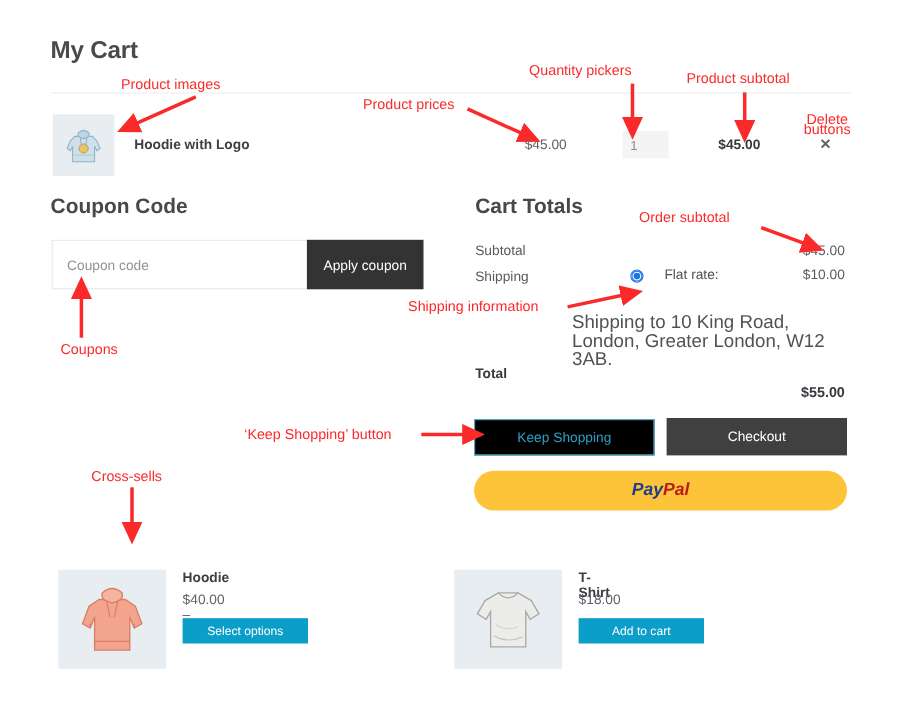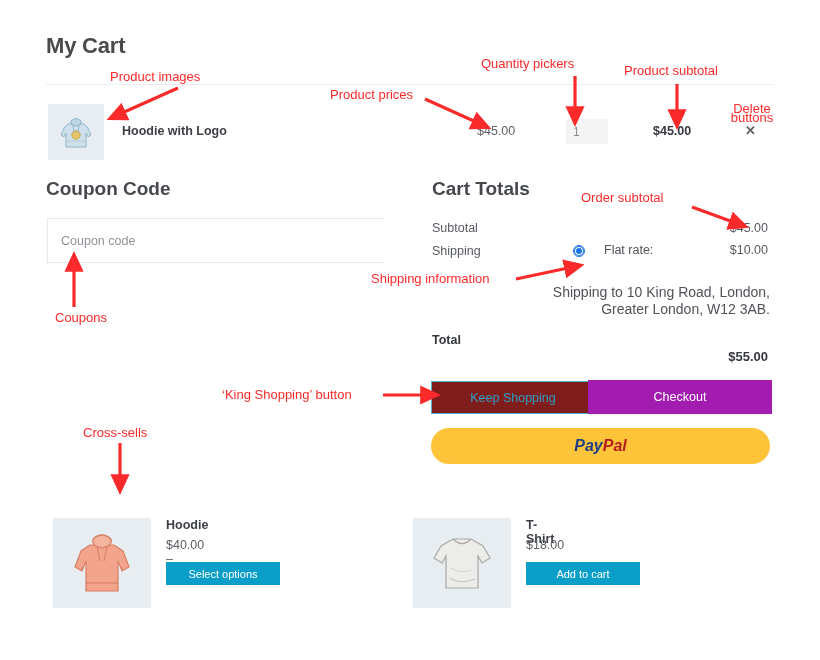--- a/index.html
+++ b/index.html
@@ -130,48 +130,48 @@
     border-radius: 50%; background: #1a73e8;
   }
   .radio.on { box-shadow: inset 0 0 0 1px #1a73e8; }
   .ship-name { flex: 1; }
   #ship-flat-price {
     left: 700px; top: 243px; width: 68px;
     text-align: right; font-size: 12.5px; color: #585b60;
   }
   .ship-addr {
     left: 520px; top: 284px; width: 250px;
-    text-align: right; font-size: 14px;
+    text-align: left; font-size: 17px;
     line-height: 17px; color: #4f5257;
   }
   #tot-total-label {
     left: 432px; top: 333px;
     font-size: 12.5px; font-weight: bold; color: #35383d;
   }
   #tot-total-value {
     left: 690px; top: 349px; width: 78px;
     text-align: right; font-size: 13px; font-weight: bold; color: #35383d;
   }
 
   
   .btn {
     border: none; cursor: pointer;
     font-family: "Liberation Sans", sans-serif;
     font-size: 12.5px;
     display: flex; align-items: center; justify-content: center;
   }
   #keep-shopping-btn {
     left: 431px; top: 381px; width: 164px; height: 33px;
-    background: #7f1d1d;
+    background: #000000;
     border: 1px solid #4fb3d4;
     color: #2e9dc4;
   }
   #checkout-btn {
-    left: 588px; top: 380px; width: 184px; height: 34px;
-    background: #a21caf;
+    left: 606px; top: 380px; width: 164px; height: 34px;
+    background: #404040;
     color: #ffffff;
   }
   #paypal-btn {
     left: 431px; top: 428px; width: 339px; height: 36px;
     background: #fdc43a;
     border-radius: 18px;
     font-size: 16px; font-weight: bold;
     font-style: italic;
   }
   .pp-pay { color: #1d3d87; }
@@ -241,20 +241,21 @@
   </div>
   <div class="abs cart-name">Hoodie with Logo</div>
   <div class="abs cart-price">$45.00</div>
   <div class="abs qty-box">1</div>
   <div class="abs cart-subtotal">$45.00</div>
   <div class="abs cart-remove">✕</div>
 
   <div class="abs section-title" id="coupon-title">Coupon Code</div>
   <div class="abs coupon-wrap">
     <input class="coupon-input" type="text" placeholder="Coupon code" style="">
+    <button class="coupon-btn">Apply coupon</button>
   </div>
 
   <div class="abs section-title" id="totals-title">Cart Totals</div>
 
   <div class="abs tot-label" id="tot-subtotal-label">Subtotal</div>
   <div class="abs" id="tot-subtotal-value">$45.00</div>
 
   <div class="abs tot-label" id="tot-shipping-label">Shipping</div>
 
   <div class="abs ship-opt" id="ship-flat">
@@ -334,16 +335,16 @@
 
   <div class="anno" style="left:110px; top:69px;">Product images</div>
   <div class="anno" style="left:330px; top:87px;">Product prices</div>
   <div class="anno" style="left:481px; top:56px;">Quantity pickers</div>
   <div class="anno" style="left:624px; top:63px;">Product subtotal</div>
   <div class="anno center" style="left:723px; top:101px; width:58px;">Delete</div>
   <div class="anno center" style="left:723px; top:110px; width:58px;">buttons</div>
   <div class="anno" style="left:581px; top:190px;">Order subtotal</div>
   <div class="anno" style="left:371px; top:271px;">Shipping information</div>
   <div class="anno" style="left:55px;  top:310px;">Coupons</div>
-  <div class="anno" style="left:222px; top:387px;">‘King Shopping’ button</div>
+  <div class="anno" style="left:222px; top:387px;">‘Keep Shopping’ button</div>
   <div class="anno" style="left:83px;  top:425px;">Cross-sells</div>
 
 </div>
 
 </body></html>

